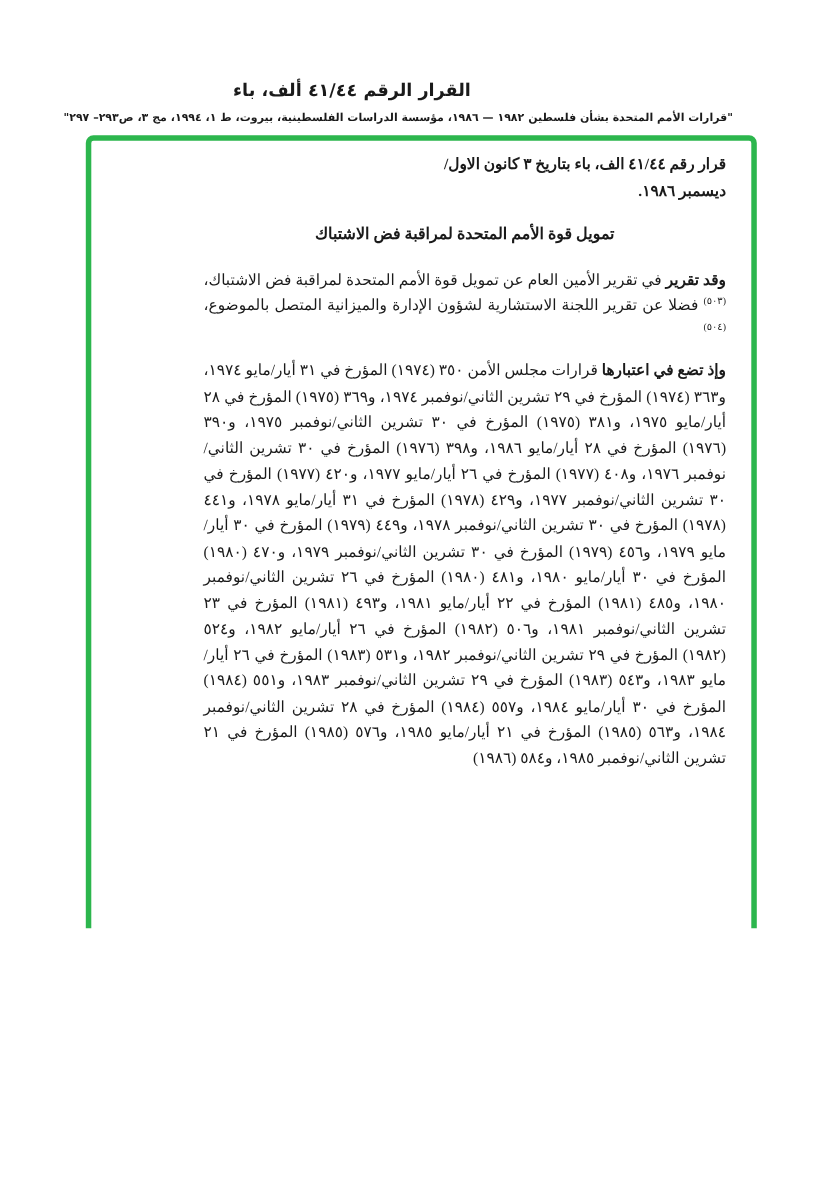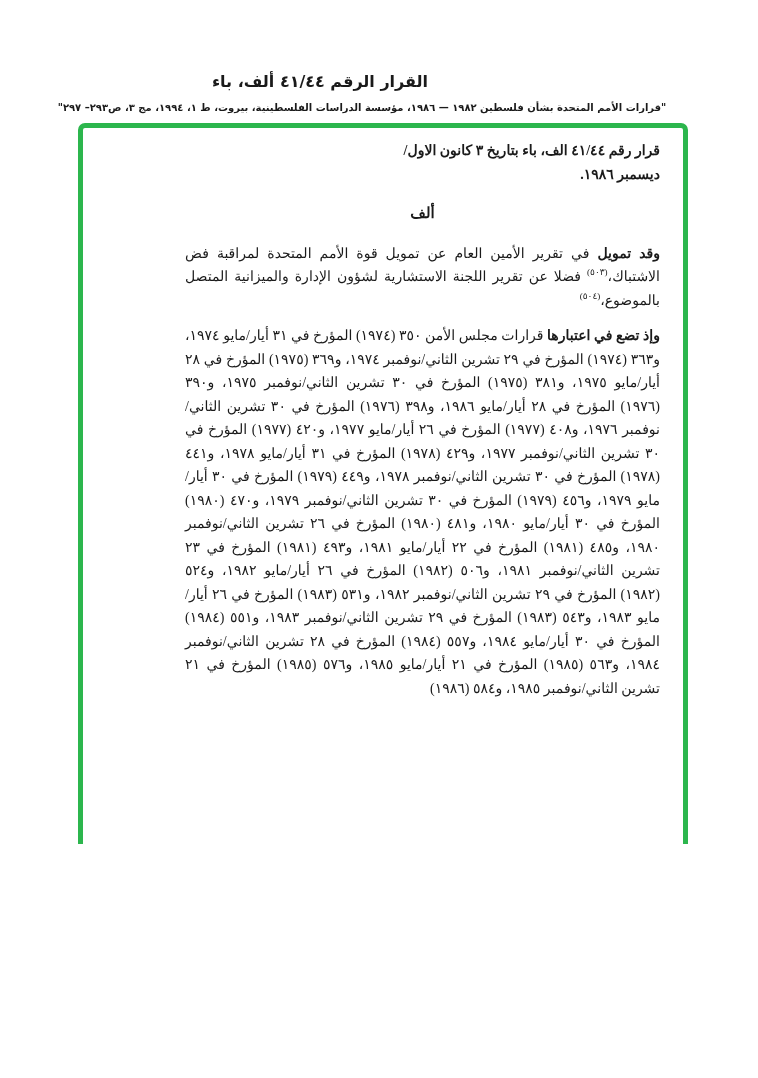--- a/index.html
+++ b/index.html
@@ -76,25 +76,25 @@
   <div class="doc-title">القرار الرقم ٤١/٤٤ ألف، باء</div>
 
   <div class="doc-source">"قرارات الأمم المتحدة بشأن فلسطين ١٩٨٢ — ١٩٨٦، مؤسسة الدراسات الفلسطينية، بيروت، ط ١، ١٩٩٤، مج ٣، ص٢٩٣– ٢٩٧"</div>
 
   <div class="green-box"></div>
 
   <div class="content">
 
     <p class="p-intro">قرار رقم ٤١/٤٤ الف، باء بتاريخ ٣ كانون الاول/ديسمبر ١٩٨٦.</p>
 
-
-    <p class="p-section">ألف</p>
+    <p class="p-subject">تمويل قوة الأمم المتحدة لمراقبة فض الاشتباك</p>
 
 
-    <p class="p-body"><b class="lead">وقد تمويل</b><span> في تقرير الأمين العام عن تمويل قوة الأمم المتحدة لمراقبة فض الاشتباك،</span><sup>(٥٠٣)</sup><span> فضلا عن تقرير اللجنة الاستشارية لشؤون الإدارة والميزانية المتصل بالموضوع،</span><sup>(٥٠٤)</sup></p>
+
+    <p class="p-body"><b class="lead">وقد تقرير</b><span> في تقرير الأمين العام عن تمويل قوة الأمم المتحدة لمراقبة فض الاشتباك،</span><sup>(٥٠٣)</sup><span> فضلا عن تقرير اللجنة الاستشارية لشؤون الإدارة والميزانية المتصل بالموضوع،</span><sup>(٥٠٤)</sup></p>
 
     <p class="p-body"><b class="lead">وإذ تضع في اعتبارها</b><span> قرارات مجلس الأمن ٣٥٠ (١٩٧٤) المؤرخ في ٣١ أيار/مايو ١٩٧٤، و٣٦٣ (١٩٧٤) المؤرخ في ٢٩ تشرين الثاني/نوفمبر ١٩٧٤، و٣٦٩ (١٩٧٥) المؤرخ في ٢٨ أيار/مايو ١٩٧٥، و٣٨١ (١٩٧٥) المؤرخ في ٣٠ تشرين الثاني/نوفمبر ١٩٧٥، و٣٩٠ (١٩٧٦) المؤرخ في ٢٨ أيار/مايو ١٩٨٦، و٣٩٨ (١٩٧٦) المؤرخ في ٣٠ تشرين الثاني/نوفمبر ١٩٧٦، و٤٠٨ (١٩٧٧) المؤرخ في ٢٦ أيار/مايو ١٩٧٧، و٤٢٠ (١٩٧٧) المؤرخ في ٣٠ تشرين الثاني/نوفمبر ١٩٧٧، و٤٢٩ (١٩٧٨) المؤرخ في ٣١ أيار/مايو ١٩٧٨، و٤٤١ (١٩٧٨) المؤرخ في ٣٠ تشرين الثاني/نوفمبر ١٩٧٨، و٤٤٩ (١٩٧٩) المؤرخ في ٣٠ أيار/مايو ١٩٧٩، و٤٥٦ (١٩٧٩) المؤرخ في ٣٠ تشرين الثاني/نوفمبر ١٩٧٩، و٤٧٠ (١٩٨٠) المؤرخ في ٣٠ أيار/مايو ١٩٨٠، و٤٨١ (١٩٨٠) المؤرخ في ٢٦ تشرين الثاني/نوفمبر ١٩٨٠، و٤٨٥ (١٩٨١) المؤرخ في ٢٢ أيار/مايو ١٩٨١، و٤٩٣ (١٩٨١) المؤرخ في ٢٣ تشرين الثاني/نوفمبر ١٩٨١، و٥٠٦ (١٩٨٢) المؤرخ في ٢٦ أيار/مايو ١٩٨٢، و٥٢٤ (١٩٨٢) المؤرخ في ٢٩ تشرين الثاني/نوفمبر ١٩٨٢، و٥٣١ (١٩٨٣) المؤرخ في ٢٦ أيار/مايو ١٩٨٣، و٥٤٣ (١٩٨٣) المؤرخ في ٢٩ تشرين الثاني/نوفمبر ١٩٨٣، و٥٥١ (١٩٨٤) المؤرخ في ٣٠ أيار/مايو ١٩٨٤، و٥٥٧ (١٩٨٤) المؤرخ في ٢٨ تشرين الثاني/نوفمبر ١٩٨٤، و٥٦٣ (١٩٨٥) المؤرخ في ٢١ أيار/مايو ١٩٨٥، و٥٧٦ (١٩٨٥) المؤرخ في ٢١ تشرين الثاني/نوفمبر ١٩٨٥، و٥٨٤ (١٩٨٦)</span></p>
 
   </div>
 
   <div class="stray-dot"></div>
 
   <div class="footnote-rule"></div>
 
   <div class="footnotes">

